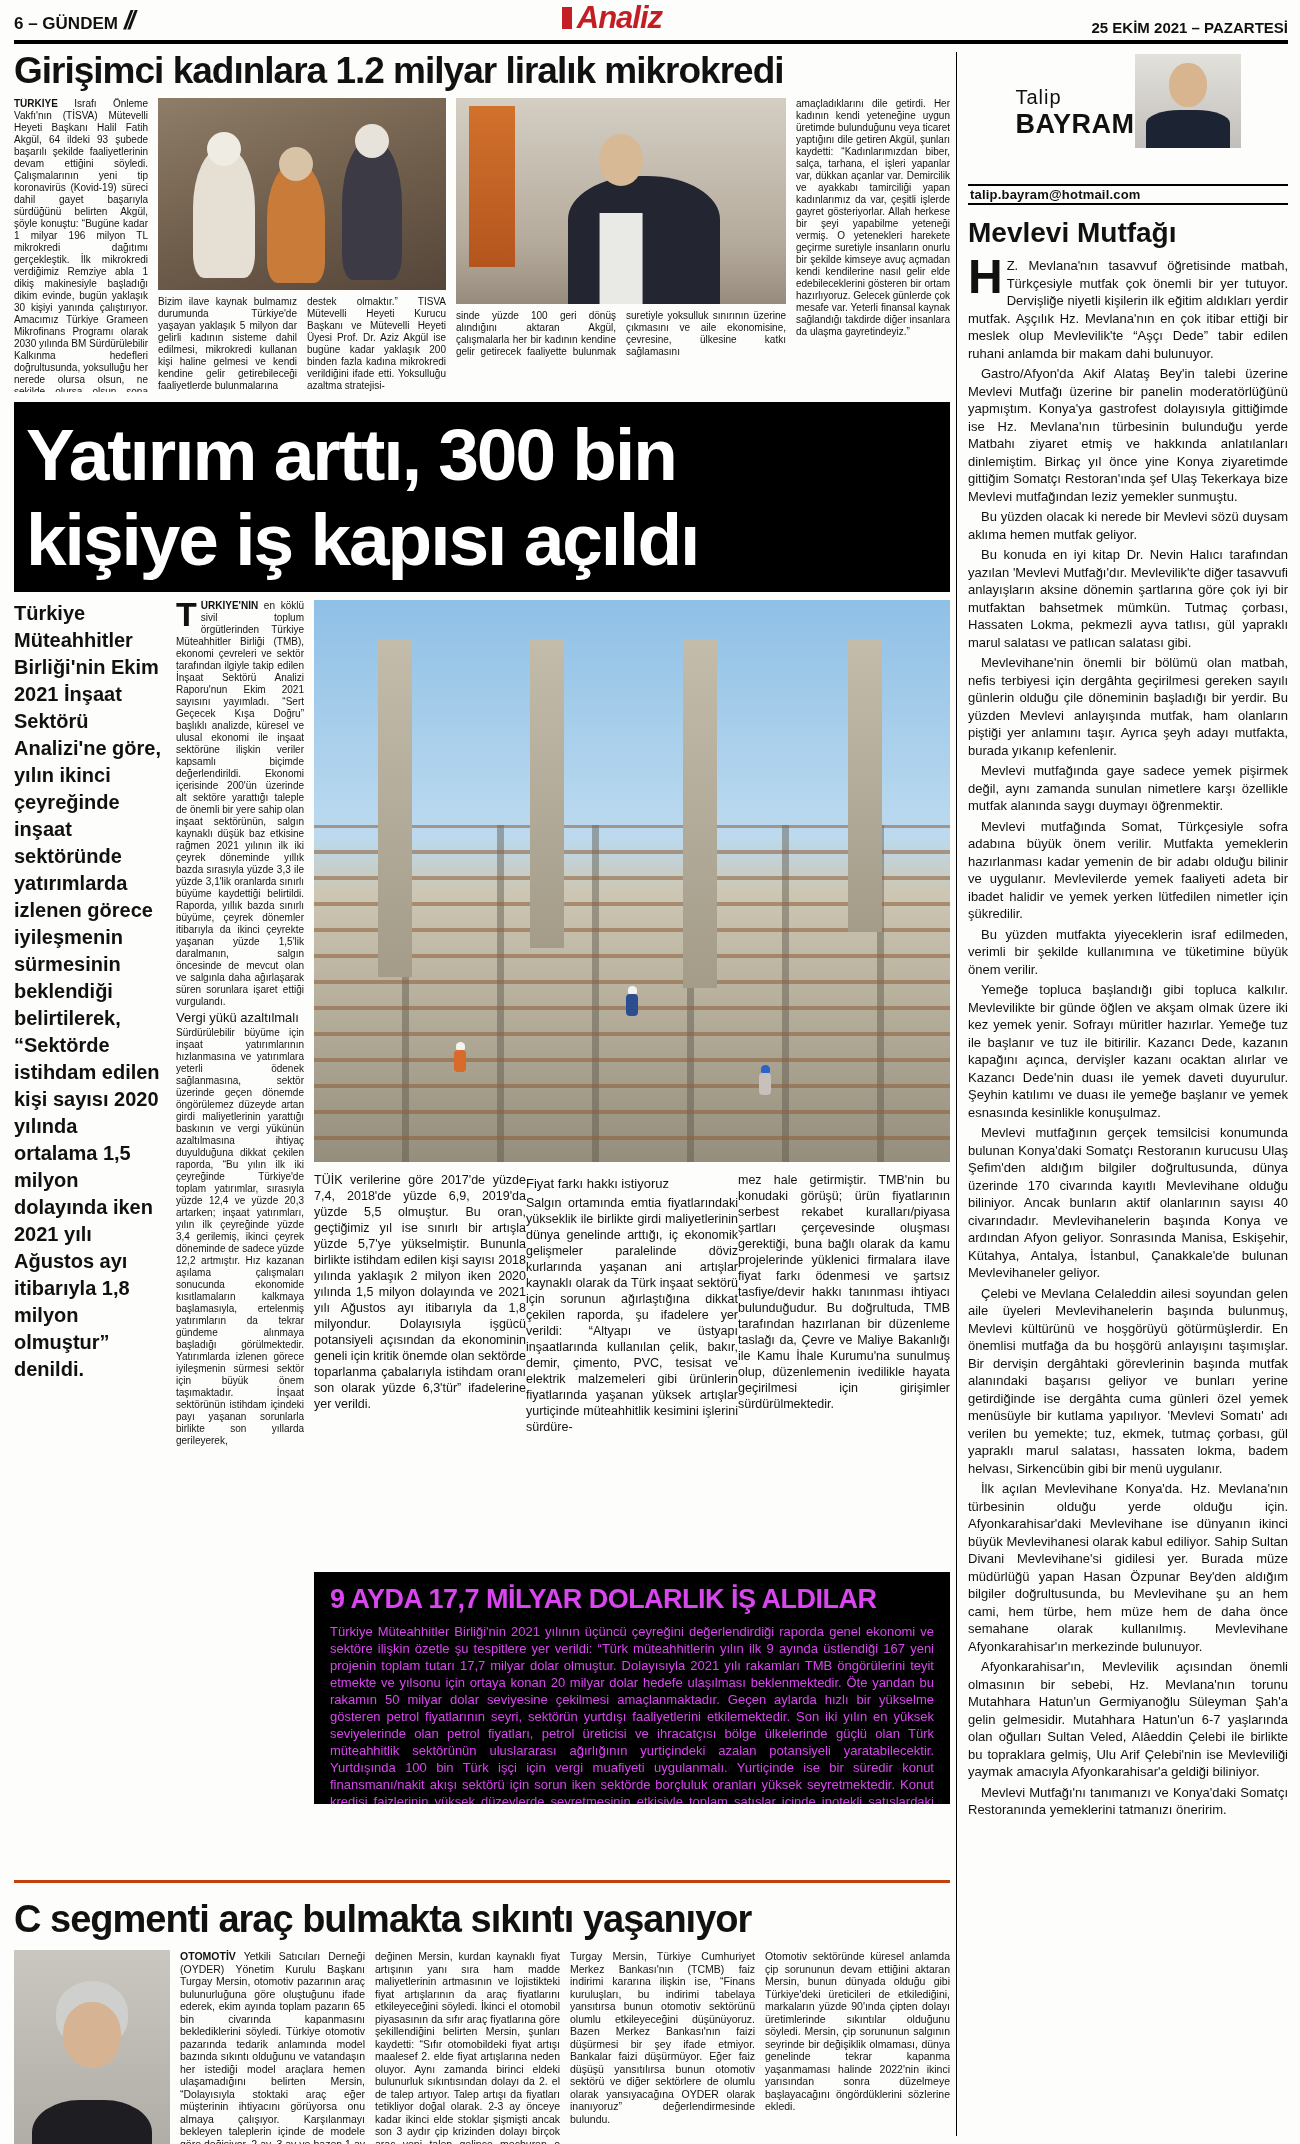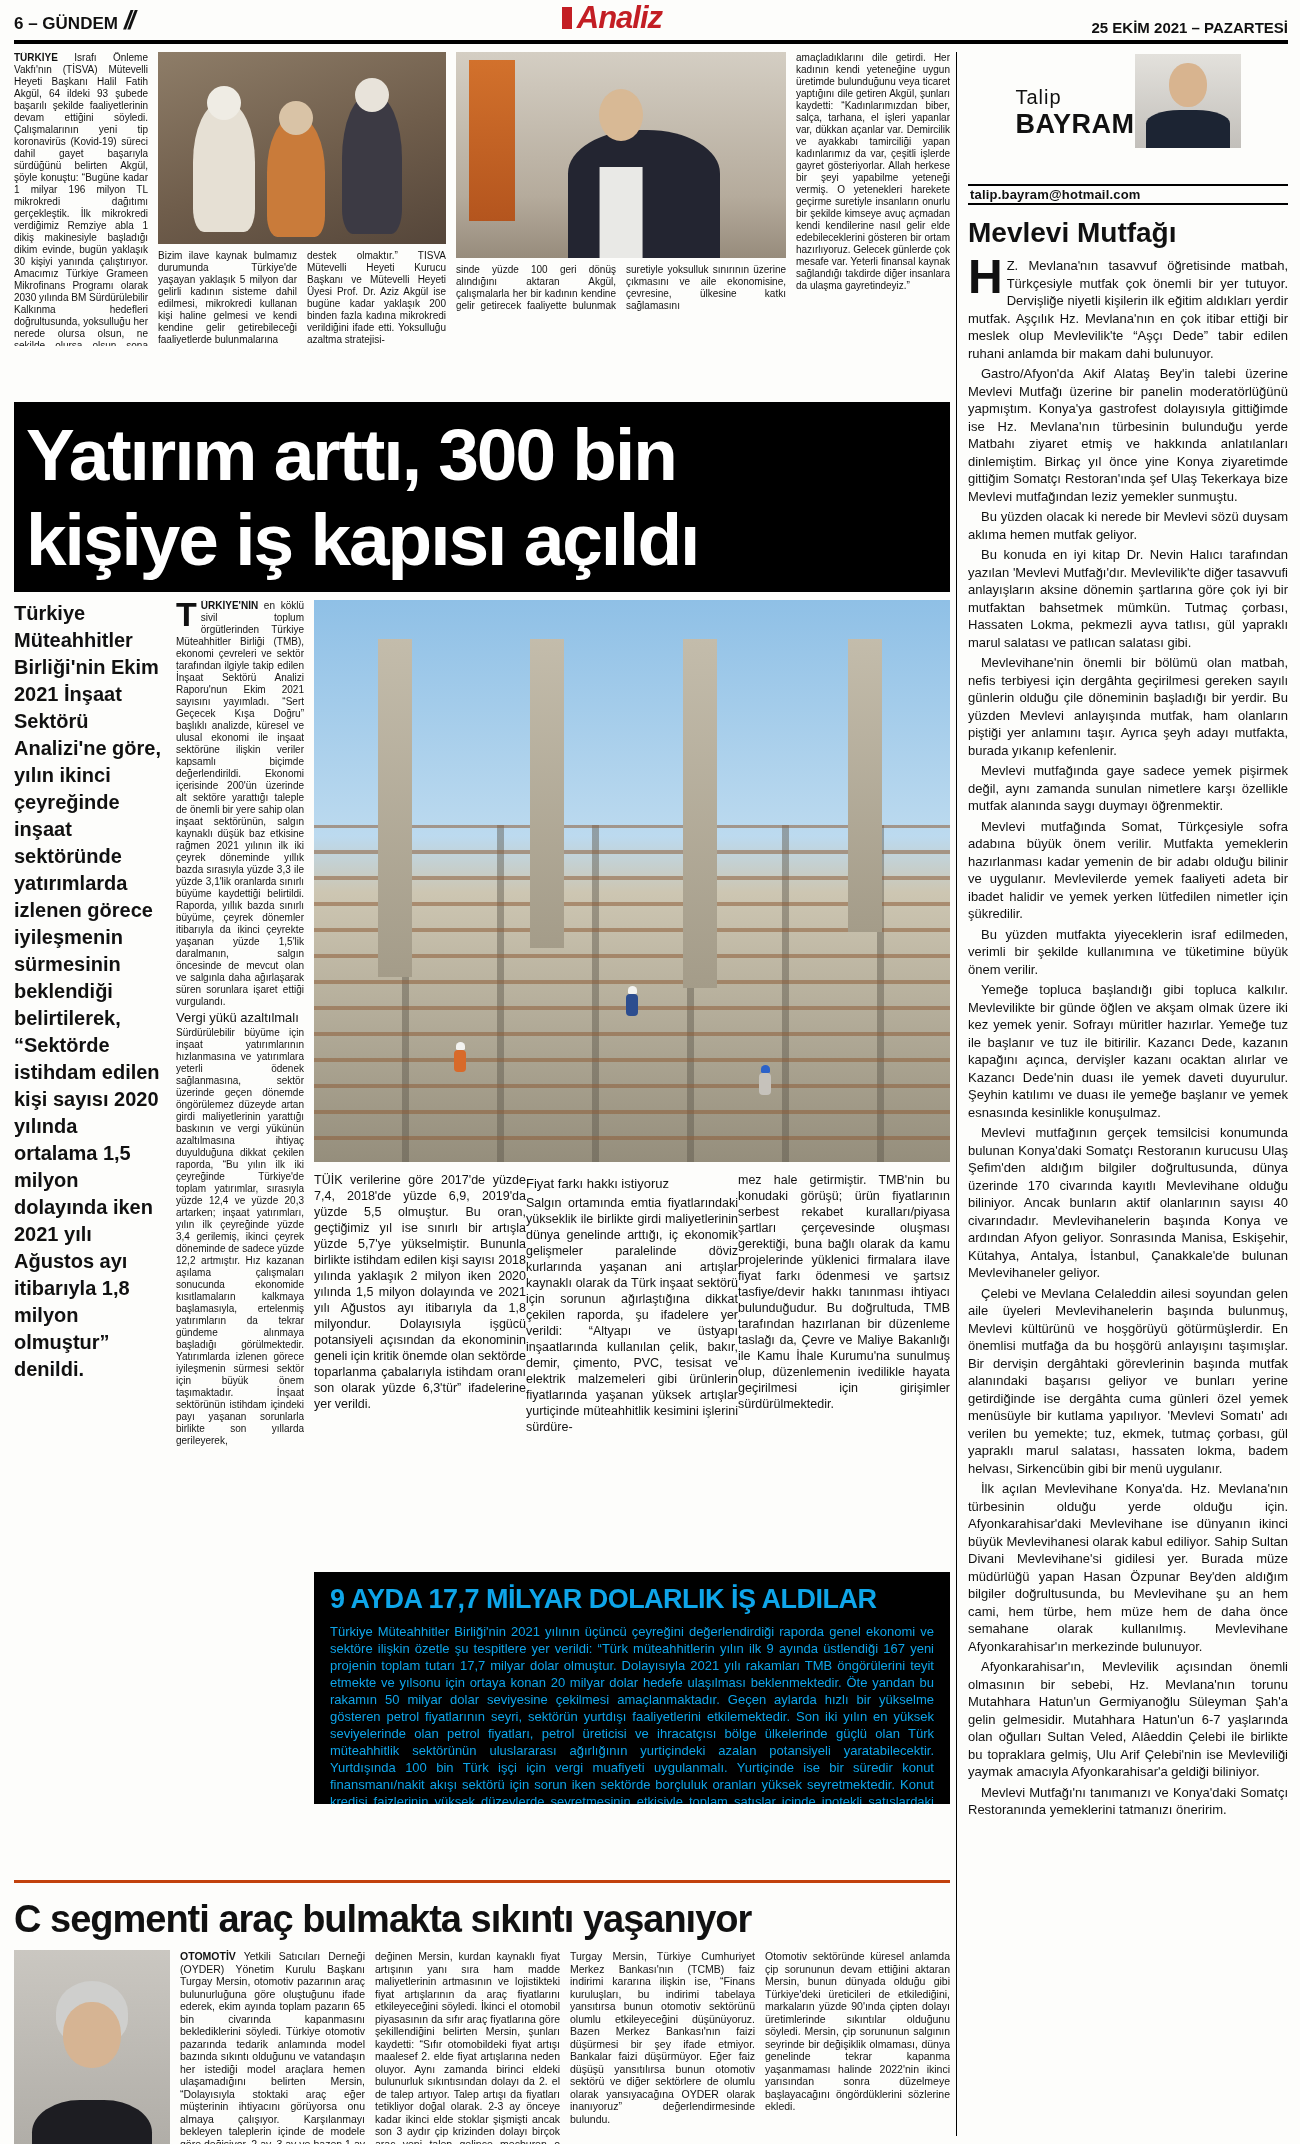--- a/index.html
+++ b/index.html
@@ -68,21 +68,21 @@
       background:repeating-linear-gradient(0deg,rgba(0,0,0,0) 0 22px,rgba(141,94,58,.55) 22px 26px),
                  repeating-linear-gradient(90deg,rgba(0,0,0,0) 0 88px,rgba(92,86,74,.45) 88px 95px);}
   .pillar{position:absolute;top:7%;width:34px;background:linear-gradient(#c3bcab,#a49c89);}
   .pl1{left:10%;height:60%;} .pl2{left:34%;height:55%;} .pl3{left:58%;height:62%;} .pl4{left:84%;height:52%;}
   .wk{position:absolute;width:12px;height:22px;border-radius:4px;}
   .wk::before{content:"";position:absolute;left:2px;top:-8px;width:9px;height:8px;border-radius:50% 50% 20% 20%;background:#f3f3f0;}
   .wk1{left:22%;bottom:16%;background:#d86a2a;} .wk2{left:49%;bottom:26%;background:#2c4d8f;}
   .wk3{left:70%;bottom:12%;background:#c6c2bb;} .wk3::before{background:#2c62c9;}
   .a2-cols{display:flex;margin-top:10px;height:390px;overflow:hidden;}
   .a2-cols .col{flex:1;font-size:12.5px;line-height:16px;text-align:justify;min-width:0;}
-  .blackbox{margin-top:10px;flex:1;background:#000;color:#0ea5e9;padding:12px 16px;overflow:hidden;}
+  .blackbox{margin-top:10px;flex:1;background:#000;color:#d946ef;padding:12px 16px;overflow:hidden;}
   .blackbox h2{font-size:27px;font-weight:800;letter-spacing:-0.5px;margin-bottom:8px;}
   .blackbox p{font-size:13px;line-height:17px;text-align:justify;}
 
   
   .a3{position:absolute;left:14px;top:1880px;width:936px;height:324px;border-top:3px solid #c2410c;padding-top:13px;}
   .a3 h1{font-size:38px;font-weight:800;letter-spacing:-1px;margin:2px 0 9px;white-space:nowrap;}
   .a3-row{display:flex;gap:10px;height:258px;overflow:hidden;}
   .a3-photo{width:156px;height:100%;background:linear-gradient(#cac7c1 0%,#a8a59f 100%);}
   .a3-photo i{position:absolute;display:block;}
   .a3-photo .hair{left:50%;top:12%;transform:translateX(-50%);width:72px;height:64px;border-radius:50% 50% 40% 40%;background:#cfcfcd;}
@@ -120,20 +120,21 @@
       <span class="slashes">//</span>
     </div>
     <div class="h-logo">
       <span class="logo-flag"></span>
       <span class="logo-text">Analiz</span>
     </div>
     <div class="h-date">25 EKİM 2021 – PAZARTESİ</div>
   </header>
 
   <section class="a1">
+    <h1>Girişimci kadınlara 1.2 milyar liralık mikrokredi</h1>
     <div class="a1-row">
       <div class="smalltext a1-col1"><b>TÜRKİYE</b><span> İsrafı Önleme Vakfı'nın (TİSVA) Mütevelli Heyeti Başkanı Halil Fatih Akgül, 64 ildeki 93 şubede başarılı şekilde faaliyetlerinin devam ettiğini söyledi. Çalışmalarının yeni tip koronavirüs (Kovid-19) süreci dahil gayet başarıyla sürdüğünü belirten Akgül, şöyle konuştu: “Bugüne kadar 1 milyar 196 milyon TL mikrokredi dağıtımı gerçekleştik. İlk mikrokredi verdiğimiz Remziye abla 1 dikiş makinesiyle başladığı dikim evinde, bugün yaklaşık 30 kişiyi yanında çalıştırıyor. Amacımız Türkiye Grameen Mikrofinans Programı olarak 2030 yılında BM Sürdürülebilir Kalkınma hedefleri doğrultusunda, yoksulluğu her nerede olursa olsun, ne şekilde olursa olsun sona erdirmektir.</span></div>
       <div class="a1-groupA">
         <div class="photo pA">
           <i class="w1"></i>
           <i class="w2"></i>
           <i class="w3"></i>
         </div>
         <div class="a1-subrow">
           <div class="smalltext">Bizim ilave kaynak bulmamız durumunda Türkiye'de yaşayan yaklaşık 5 milyon dar gelirli kadının sisteme dahil edilmesi, mikrokredi kullanan kişi haline gelmesi ve kendi kendine gelir getirebileceği faaliyetlerde bulunmalarına</div>

